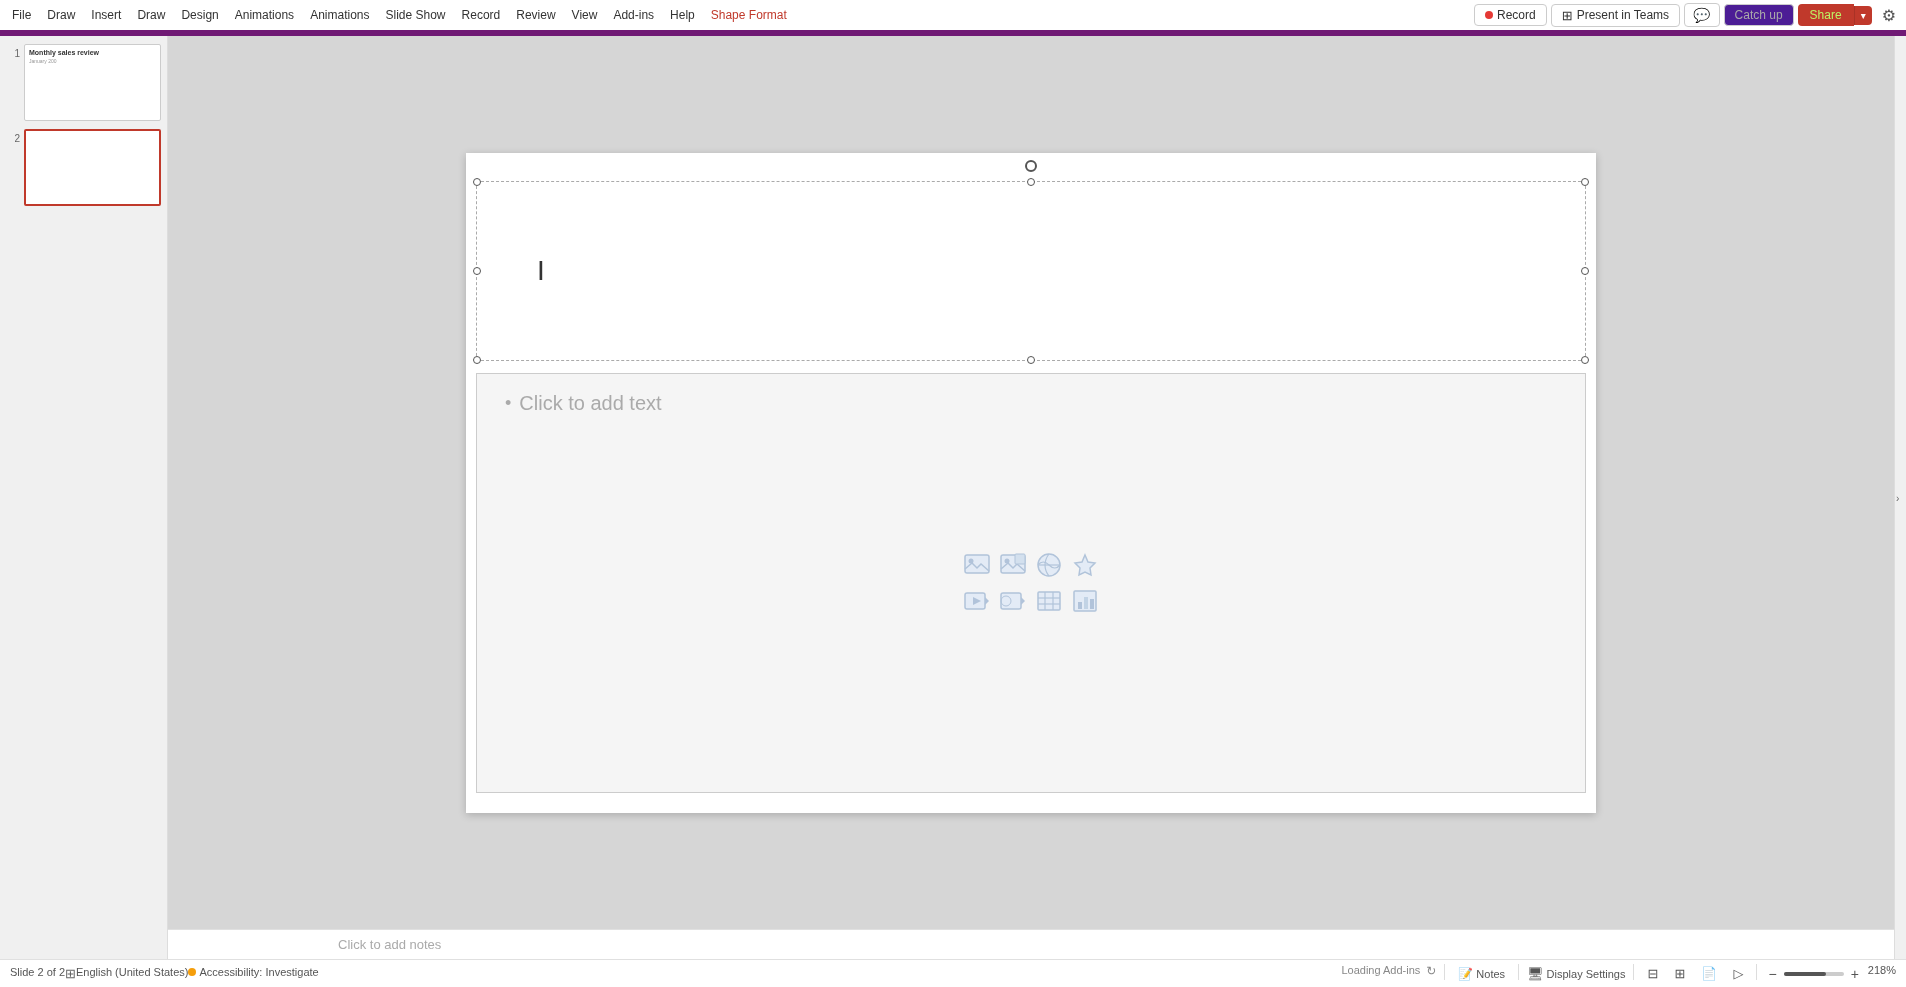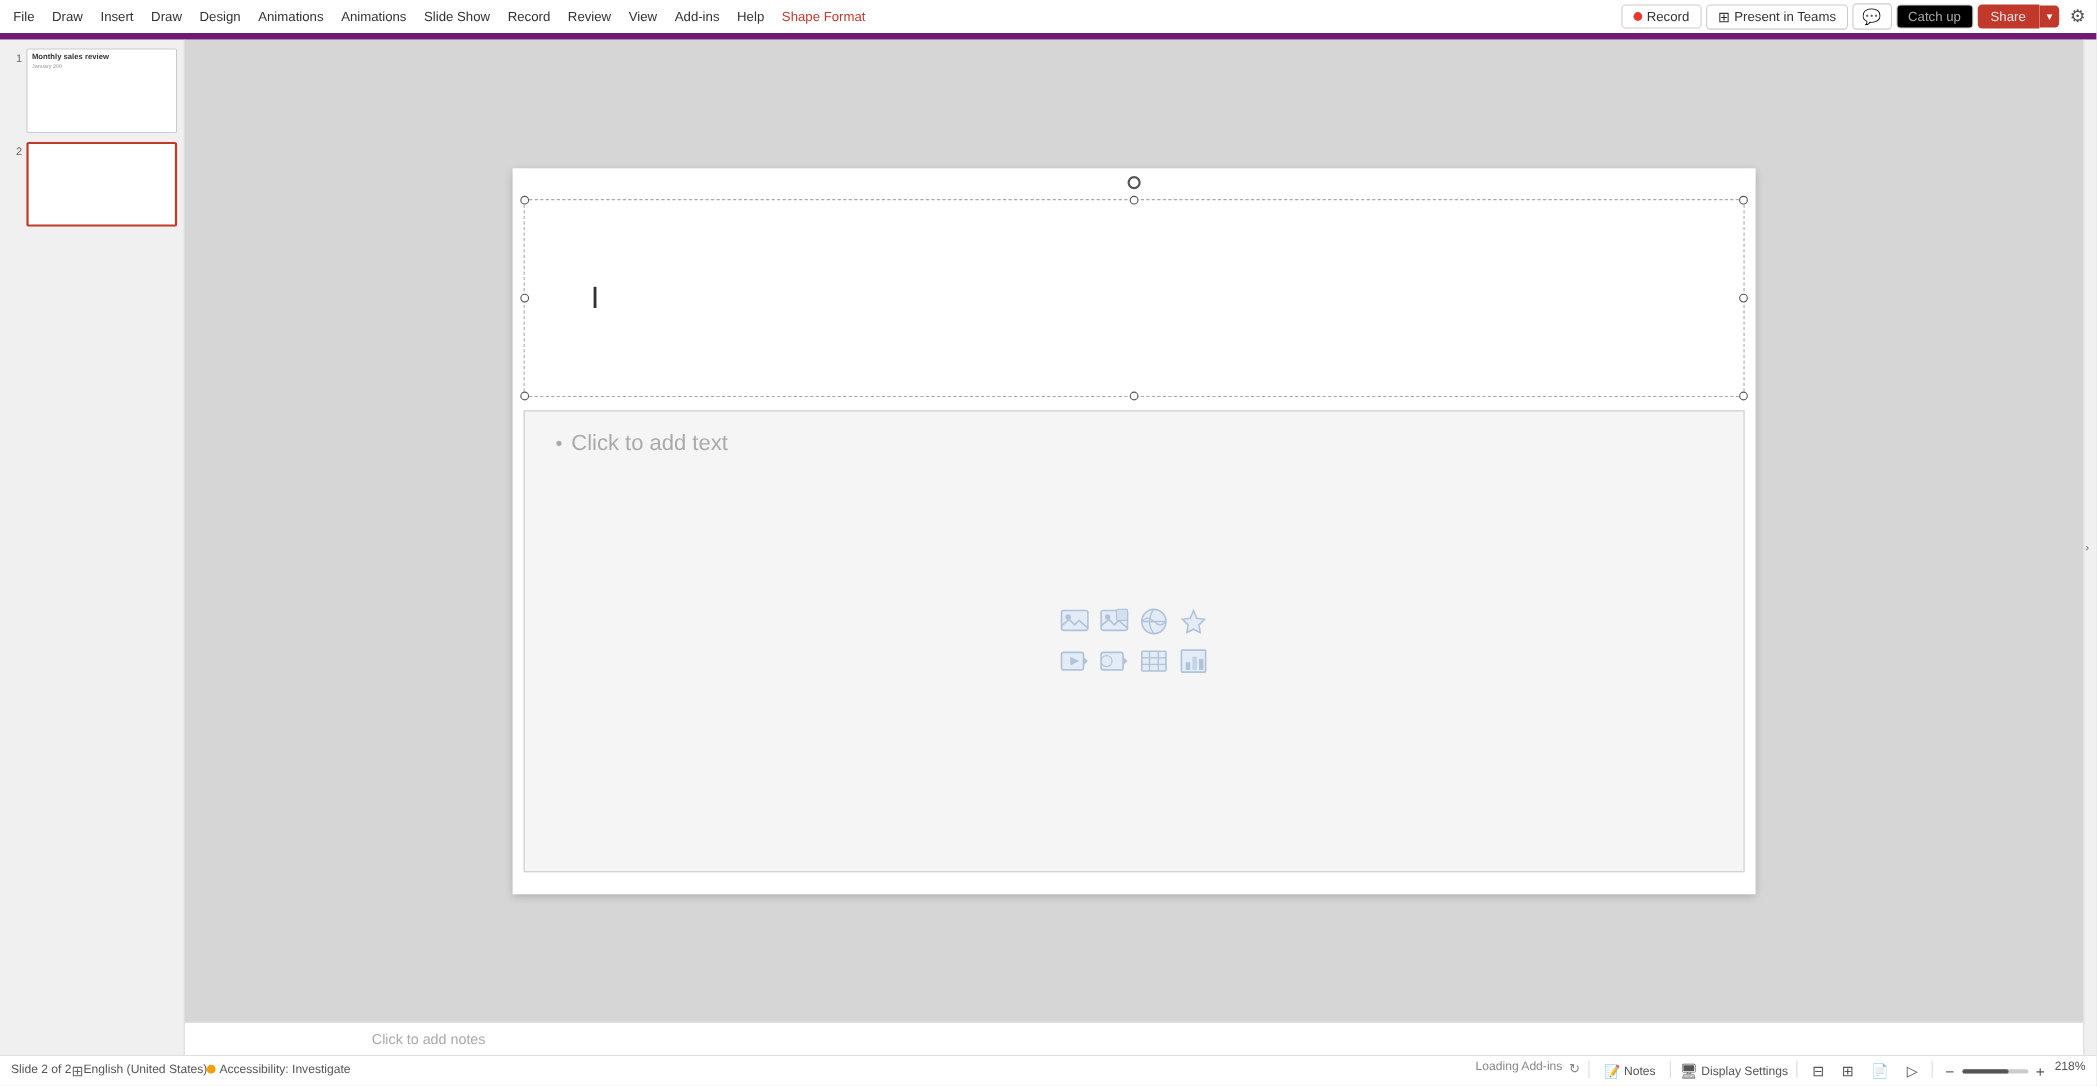--- a/index.html
+++ b/index.html
@@ -28,33 +28,33 @@
     .btn-present {
       display: flex; align-items: center; gap: 4px;
       background: #fff; border: 1px solid #ccc; border-radius: 4px;
       padding: 3px 10px; font-size: 12px; cursor: pointer; color: #333;
     }
     .btn-comment {
       background: #fff; border: 1px solid #ccc; border-radius: 4px;
       padding: 3px 8px; font-size: 14px; cursor: pointer; color: #555;
     }
     .btn-catchup {
-      background: #000000; border: 1px solid #ccc; border-radius: 4px;
+      background: #4c1d95; border: 1px solid #ccc; border-radius: 4px;
       padding: 3px 10px; font-size: 12px; cursor: pointer; color: #aaa;
     }
     .btn-share-wrapper {
       display: flex; align-items: center;
     }
     .btn-share-caret {
       background: #c0392b; border: none; border-left: 1px solid #a93226; border-radius: 0 4px 4px 0;
       padding: 4px 6px; font-size: 10px; cursor: pointer; color: #fff;
     }
     .btn-share-main {
       background: #c0392b; border: none; border-radius: 4px 0 0 4px;
-      padding: 4px 12px; font-size: 12px; cursor: pointer; color: #e5e5e5; font-weight: 500;
+      padding: 4px 12px; font-size: 12px; cursor: pointer; color: #bef264; font-weight: 500;
     }
     .btn-accessibility {
       background: none; border: none; padding: 3px 6px; font-size: 16px; cursor: pointer; color: #555;
     }
 
     
     .main-area {
       display: flex; flex: 1; overflow: hidden;
     }
 

